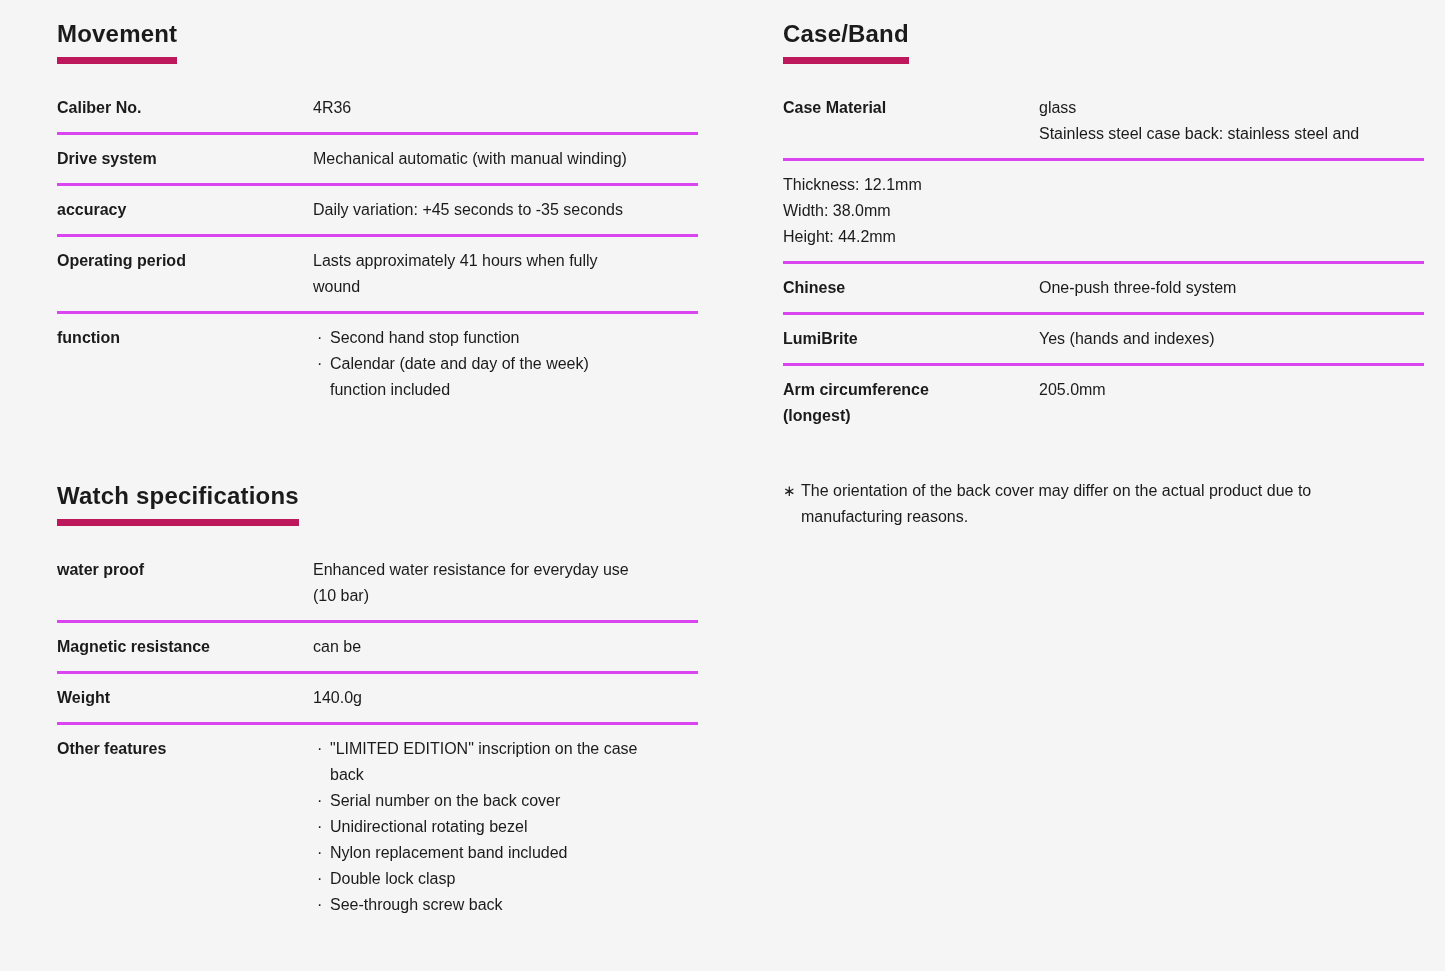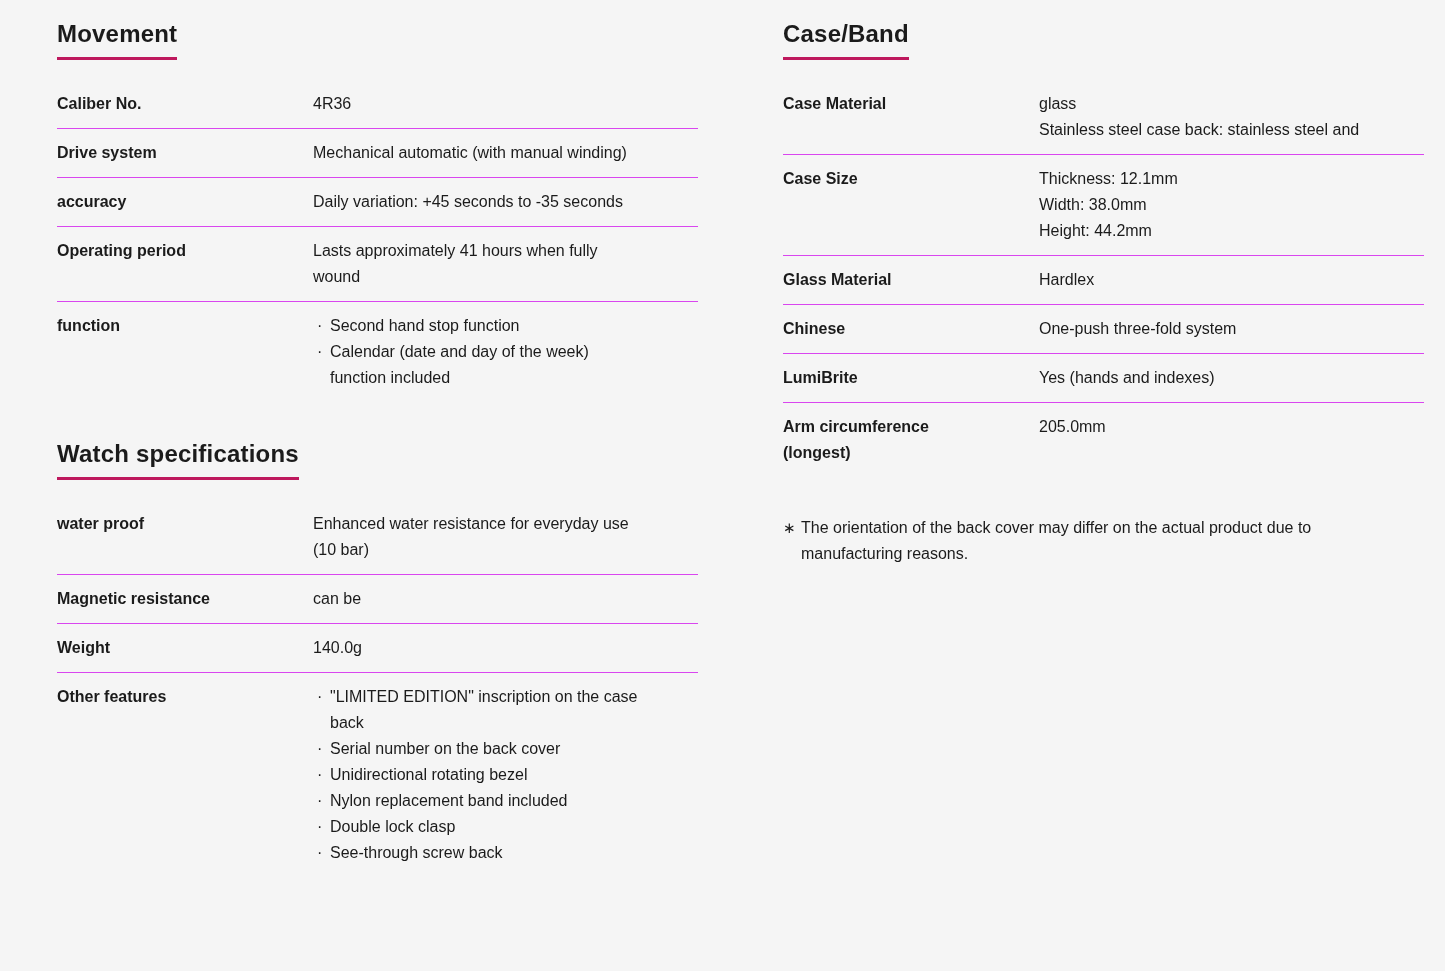--- a/index.html
+++ b/index.html
@@ -26,30 +26,30 @@
     overflow: hidden;
   }
   h2.section-title {
     margin: 0;
     font-size: 24px;
     line-height: 28px;
     font-weight: 700;
     letter-spacing: 0.2px;
     display: table;
     padding-bottom: 9px;
-    border-bottom: 3px solid #be185d;
+    border-bottom: 7px solid #be185d;
   }
   .spec-table {
     margin-top: 20px;
   }
   .spec-row {
     display: grid;
     grid-template-columns: 256px 1fr;
     padding: 11px 0;
-    border-bottom: 1px solid #d946ef;
+    border-bottom: 3px solid #d946ef;
   }
   .spec-row:last-child {
     border-bottom: none;
   }
   .spec-label {
     font-weight: 700;
     padding-right: 20px;
     white-space: pre-line;
   }
   .spec-value {
@@ -62,21 +62,21 @@
   .bullet-item .bullet {
     position: absolute;
     left: 4px;
     top: 0;
   }
   .bullet-item .bullet-text {
     white-space: pre-line;
     text-align: center;
   }
   .second-section {
-    margin-top: 38px;
+    margin-top: 68px;
   }
   .footnote {
     margin: 38px 0 17px 0;
     padding-left: 18px;
     text-indent: -18px;
   }
   .footnote .marker {
     display: inline-block;
     text-indent: 0;
     width: 18px;
@@ -161,30 +161,25 @@
       <h2 class="section-title">Case/Band</h2>
       <div class="spec-table">
           <div class="spec-row">
             <div class="spec-label">Case Material</div>
             <div class="spec-value">
               <div class="value-line">glass</div>
               <div class="value-line">Stainless steel case back: stainless steel and</div>
             </div>
           </div>
           <div class="spec-row">
-            <div class="spec-label">Case Size</div>
             <div class="spec-value">
               <div class="value-line">Thickness: 12.1mm</div>
               <div class="value-line">Width: 38.0mm</div>
               <div class="value-line">Height: 44.2mm</div>
             </div>
-          </div>
-          <div class="spec-row">
-            <div class="spec-label">Glass Material</div>
-            <div class="spec-value">Hardlex</div>
           </div>
           <div class="spec-row">
             <div class="spec-label">Chinese</div>
             <div class="spec-value">One-push three-fold system</div>
           </div>
           <div class="spec-row">
             <div class="spec-label">LumiBrite</div>
             <div class="spec-value">Yes (hands and indexes)</div>
           </div>
           <div class="spec-row">

